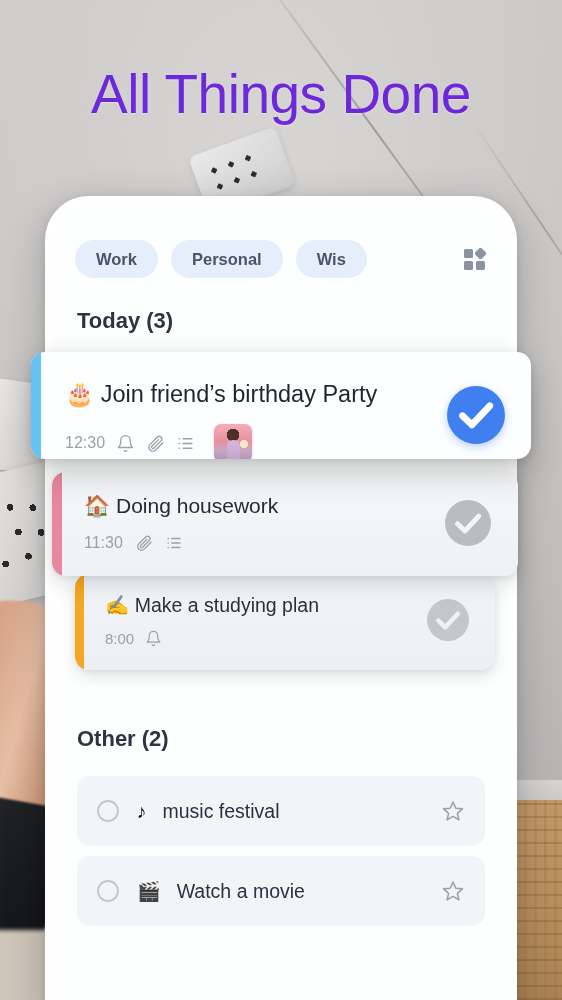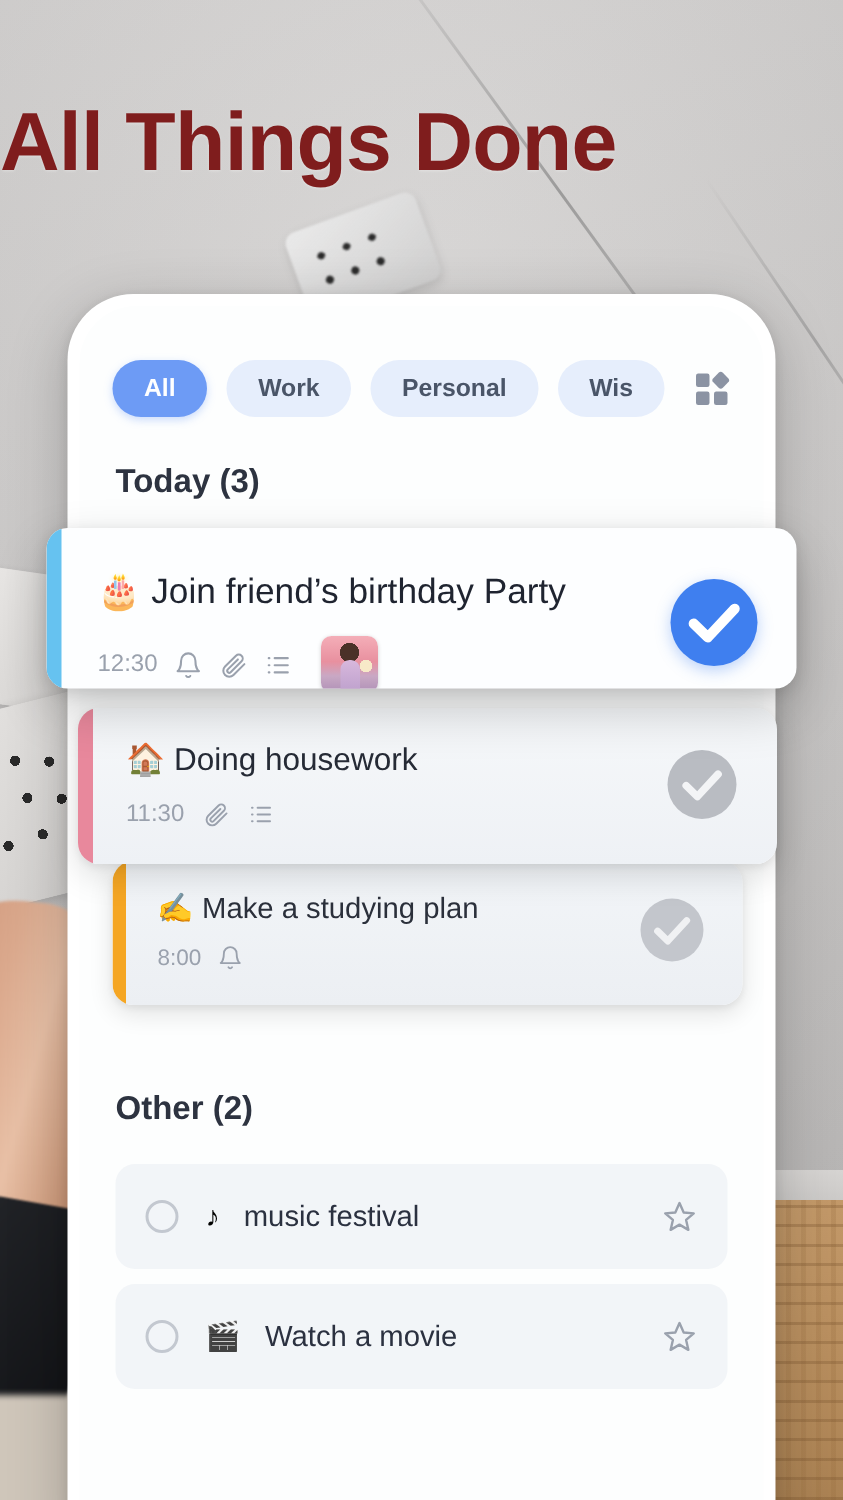--- a/index.html
+++ b/index.html
@@ -138,23 +138,24 @@
     position: absolute;
     right: 0; top: 780px;
     width: 78px; height: 26px;
     background: linear-gradient(180deg, #d6d4d2, #c9c7c5);
   }
 
   
   .headline {
     position: absolute;
     left: 0; right: 0; top: 62px;
+    text-align: center;
     font-size: 55px;
-    font-weight: bold;
-    color: #7f1d1d;
+    font-weight: normal;
+    color: #6d28d9;
     letter-spacing: -0.5px;
     text-shadow: 0 1px 2px rgba(255,255,255,0.35);
     z-index: 5;
   }
 
   
   .phone {
     position: absolute;
     left: 45px;
     top: 196px;
@@ -428,21 +429,20 @@
   <div class="bg-basket-top"></div>
   <div class="bg-basket"></div>
 </div>
 
 <div class="headline">All Things Done</div>
 
 <div class="phone">
   <div class="screen">
 
     <div class="chips">
-      <div class="chip active">All</div>
       <div class="chip">Work</div>
       <div class="chip">Personal</div>
       <div class="chip">Wis</div>
     </div>
 
     <div class="grid-icon">
       <i class="g1"></i>
       <i class="g2"></i>
       <i class="g3"></i>
       <i class="g4"></i>

